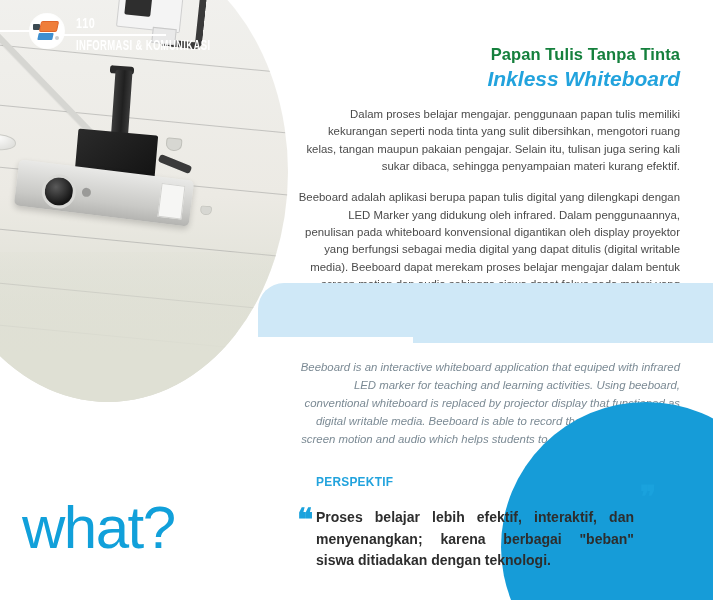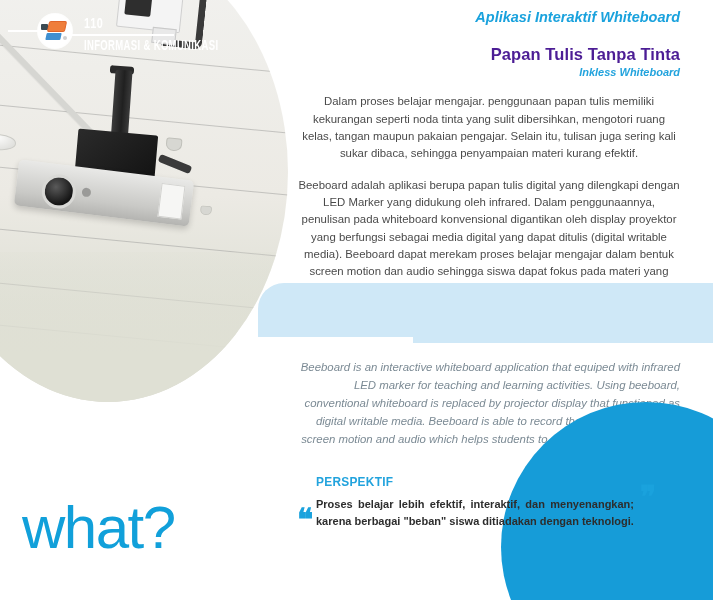--- a/index.html
+++ b/index.html
@@ -181,21 +181,21 @@
     background: #d7d7d2;
     border-radius: 3px 3px 50% 50%;
     border: 1px solid #c0c0ba;
   }
   .sp1 { left: 238px; top: 196px; transform: rotate(5deg); }
   .sp2 { left: 270px; top: 262px; transform: scale(.7) rotate(5deg); }
 
   
   #header-block {
     position: absolute;
-    left: 8px; top: 14px;
+    left: 0; top: 14px;
     width: 230px; height: 44px;
     z-index: 6;
   }
   .hdr-line-left {
     position: absolute;
     left: 0; top: 16px;
     width: 34px; height: 2px;
     background: #ffffff;
   }
   .badge {
@@ -271,38 +271,38 @@
   #content-col {
     position: absolute;
     left: 298px;
     top: 44px;
     width: 382px;
     text-align: right;
   }
   #title-id {
     font-size: 16.5px;
     font-weight: bold;
-    color: #4c1d95;
+    color: #15803d;
     letter-spacing: .1px;
     line-height: 1.25;
   }
   #title-en {
-    font-size: 11px;
+    font-size: 21px;
     font-weight: bold;
     font-style: italic;
     color: #22a3dd;
     line-height: 1.25;
     margin-top: 1px;
   }
   .para {
     margin-top: 14px;
     font-size: 11.4px;
     line-height: 1.52;
     color: #4a4a4a;
-    text-align: center;
+    text-align: right;
   }
 
   
   #banner {
     position: absolute;
     left: 258px;
     top: 283px;
     width: 455px;
     height: 54px;
     background: #cfe8f7;
@@ -362,22 +362,22 @@
   #persp-title {
     font-size: 13.5px;
     font-weight: bold;
     color: #22a3dd;
     letter-spacing: .3px;
     font-family: "Liberation Sans Narrow", "Liberation Sans", sans-serif;
     transform: scaleX(.88);
     transform-origin: left center;
   }
   #persp-body {
-    margin-top: 7px;
-    font-size: 11px;
+    margin-top: 18px;
+    font-size: 14px;
     font-weight: bold;
     line-height: 1.55;
     color: #2d2d2d;
     text-align: justify;
     width: 318px;
   }
   .quote-open, .quote-close {
     position: absolute;
     color: #1aa2dd;
   }
@@ -461,21 +461,20 @@
 <div id="content-col">
   <div id="title-id">Papan Tulis Tanpa Tinta</div>
   <div id="title-en">Inkless Whiteboard</div>
   <div class="para">Dalam proses belajar mengajar. penggunaan papan tulis memiliki kekurangan seperti noda tinta yang sulit dibersihkan, mengotori ruang kelas, tangan maupun pakaian pengajar. Selain itu, tulisan juga sering kali sukar dibaca, sehingga penyampaian materi kurang efektif.</div>
   <div class="para">Beeboard adalah aplikasi berupa papan tulis digital yang dilengkapi dengan LED Marker yang didukung oleh infrared. Dalam penggunaannya, penulisan pada whiteboard konvensional digantikan oleh display proyektor yang berfungsi sebagai media digital yang dapat ditulis (digital writable media). Beeboard dapat merekam proses belajar mengajar dalam bentuk screen motion dan audio sehingga siswa dapat fokus pada materi yang disampaikan tanpa harus mencatat.</div>
 </div>
 
 <div id="banner"></div>
 <div id="banner-tail"></div>
 <div id="banner-text">
-  <div>Aplikasi Interaktif Whiteboard</div>
 </div>
 
 <div id="para-en">Beeboard is an interactive whiteboard application that equiped with infrared LED marker for teaching and learning activities. Using beeboard, conventional whiteboard is replaced by projector display that functioned as digital writable media. Beeboard is able to record the learning process in screen motion and audio which helps students to review the materials later.</div>
 
 <div id="corner-circle"></div>
 
 <div id="perspektif">
   <div id="persp-title">PERSPEKTIF</div>
   <span class="quote-open">❞</span>
   <span class="quote-close">❞</span>

